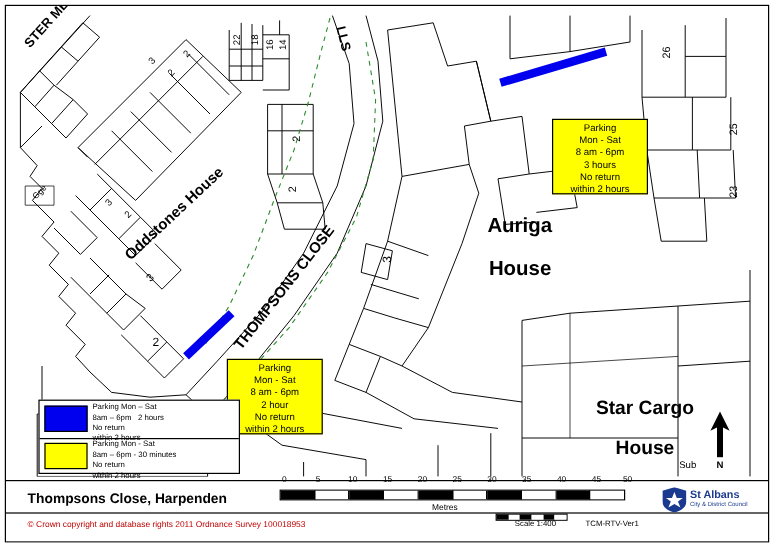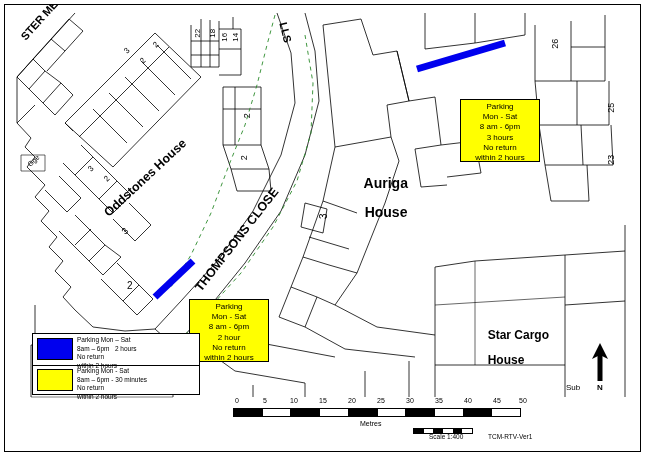--- a/index.html
+++ b/index.html
@@ -396,26 +396,26 @@
       </svg>
 
       <div class="maplabel street-rot" style="left:14px; top:30px; font-size:11px; font-weight:bold; transform:rotate(-48deg);">STER MEWS</div>
 
       <div class="maplabel street-rot" style="left:283px; top:16px; font-size:11px; font-weight:bold; transform:rotate(76deg);">LLS</div>
 
       <div class="maplabel street-rot" style="left:97px; top:205px; font-size:12.5px; font-weight:bold; transform:rotate(-43deg);">Oddstones House</div>
 
       <div class="maplabel street-rot" style="left:188px; top:281px; font-size:12.5px; font-weight:bold; transform:rotate(-52deg);">THOMPSONS CLOSE</div>
 
-      <div class="maplabel" style="left:328px; top:156px; font-size:14px; font-weight:bold; text-align:center;">
+      <div class="maplabel" style="left:364px; top:156px; font-size:17px; font-weight:bold; text-align:center;">
         <span>Auriga</span><br>
         <span>House</span>
       </div>
 
-      <div class="maplabel" style="left:456px; top:311px; font-size:12px; font-weight:bold; text-align:left;">
+      <div class="maplabel" style="left:456px; top:311px; font-size:16px; font-weight:bold; text-align:center;">
         <span>Star Cargo</span><br>
         <span>House</span>
       </div>
 
       <div class="maplabel" style="left:120px; top:42px; font-size:8px; transform:rotate(-45deg);">3</div>
       <div class="maplabel" style="left:136px; top:52px; font-size:8px; transform:rotate(-45deg);">2</div>
       <div class="maplabel" style="left:149px; top:36px; font-size:8px; transform:rotate(-45deg);">2</div>
       <div class="maplabel" style="left:189px; top:24px; font-size:8px; transform:rotate(-90deg);">22</div>
       <div class="maplabel" style="left:204px; top:24px; font-size:8px; transform:rotate(-90deg);">18</div>
       <div class="maplabel" style="left:216px; top:28px; font-size:8px; transform:rotate(-90deg);">16</div>
@@ -472,20 +472,25 @@
         <svg width="34" height="40" viewBox="0 0 34 40">
           <polygon points="17,0 25,16 17,12 9,16" fill="#000"></polygon>
           <rect x="14.5" y="12" width="5" height="26" fill="#000"></rect>
         </svg>
         <div id="north-label">N</div>
       </div>
       <div id="sub-label">Sub</div>
 
     </div>
 
+    <div id="bottombar">
+      <div id="title-text">Thompsons Close, Harpenden</div>
+      <div id="copyright">© Crown copyright and database rights 2011 Ordnance Survey 100018953</div>
+      <div id="bottom-sep"></div>
+    </div>
 
     <div id="scalebar">
       <div class="sb-black"></div>
         <div class="sb-white"></div>
       <div class="sb-black"></div>
         <div class="sb-white"></div>
       <div class="sb-black"></div>
         <div class="sb-white"></div>
       <div class="sb-black"></div>
         <div class="sb-white"></div>
@@ -509,15 +514,23 @@
       <div class="sb-black"></div>
         <div class="sb-white"></div>
       <div class="sb-black"></div>
         <div class="sb-white"></div>
       <div class="sb-black"></div>
         <div class="sb-white"></div>
     </div>
     <div id="scale-ratio">Scale 1:400</div>
     <div id="ref-code">TCM-RTV-Ver1</div>
 
+    <div id="logo">
+      <svg id="logo-mark" viewBox="0 0 20 21">
+        <path d="M10 0 L20 3 L20 12 C20 17 15 20 10 21 C5 20 0 17 0 12 L0 3 Z" fill="#1a3a8f"></path>
+        <path d="M10 4 L12 9 L17 9 L13 12 L15 17 L10 14 L5 17 L7 12 L3 9 L8 9 Z" fill="#ffffff"></path>
+      </svg>
+      <div id="logo-name">St Albans</div>
+      <div id="logo-sub">City &amp; District Council</div>
+    </div>
 
   </div>
 </div>
 
 </body></html>

